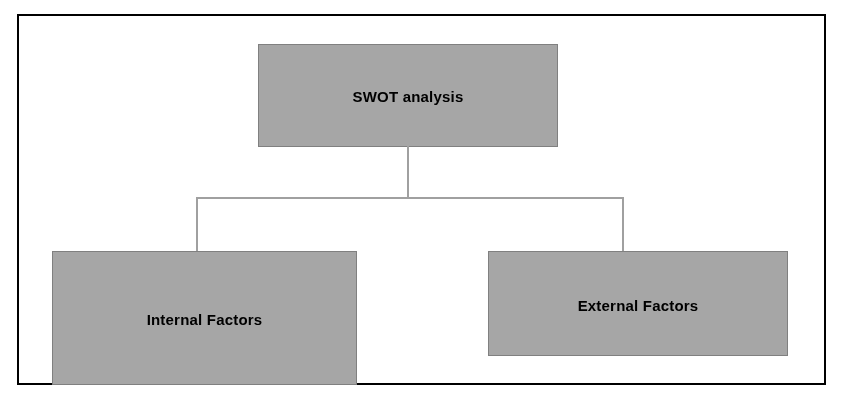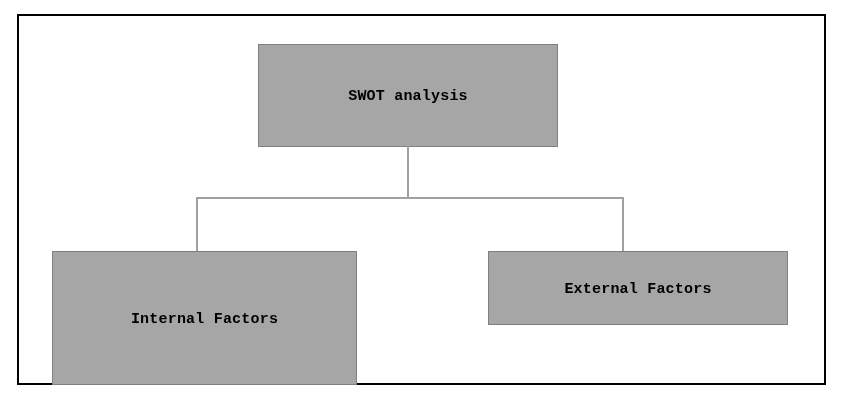--- a/index.html
+++ b/index.html
@@ -34,21 +34,21 @@
     position: absolute;
     box-sizing: border-box;
     background: #a6a6a6;
     border: 1px solid #808080;
     display: flex;
     align-items: center;
     justify-content: center;
   }
   .node-label {
     color: #000000;
-    font-family: Liberation Mono, monospace;
+    font-family: Liberation Sans, sans-serif;
     font-weight: bold;
     font-size: 15px;
     line-height: 1.2;
     letter-spacing: 0.2px;
     text-align: center;
     white-space: nowrap;
     user-select: none;
   }
   #node-root {
     left: 258px;
@@ -63,21 +63,21 @@
   #node-internal {
     left: 52px;
     top: 251px;
     width: 305px;
     height: 134px;
   }
   #node-external {
     left: 488px;
     top: 251px;
     width: 300px;
-    height: 74px;
+    height: 105px;
     align-items: center;
   }
   #node-internal .node-label,
   #node-external .node-label {
     position: relative;
     top: 2px;
   }
   
   .connector {
     position: absolute;

